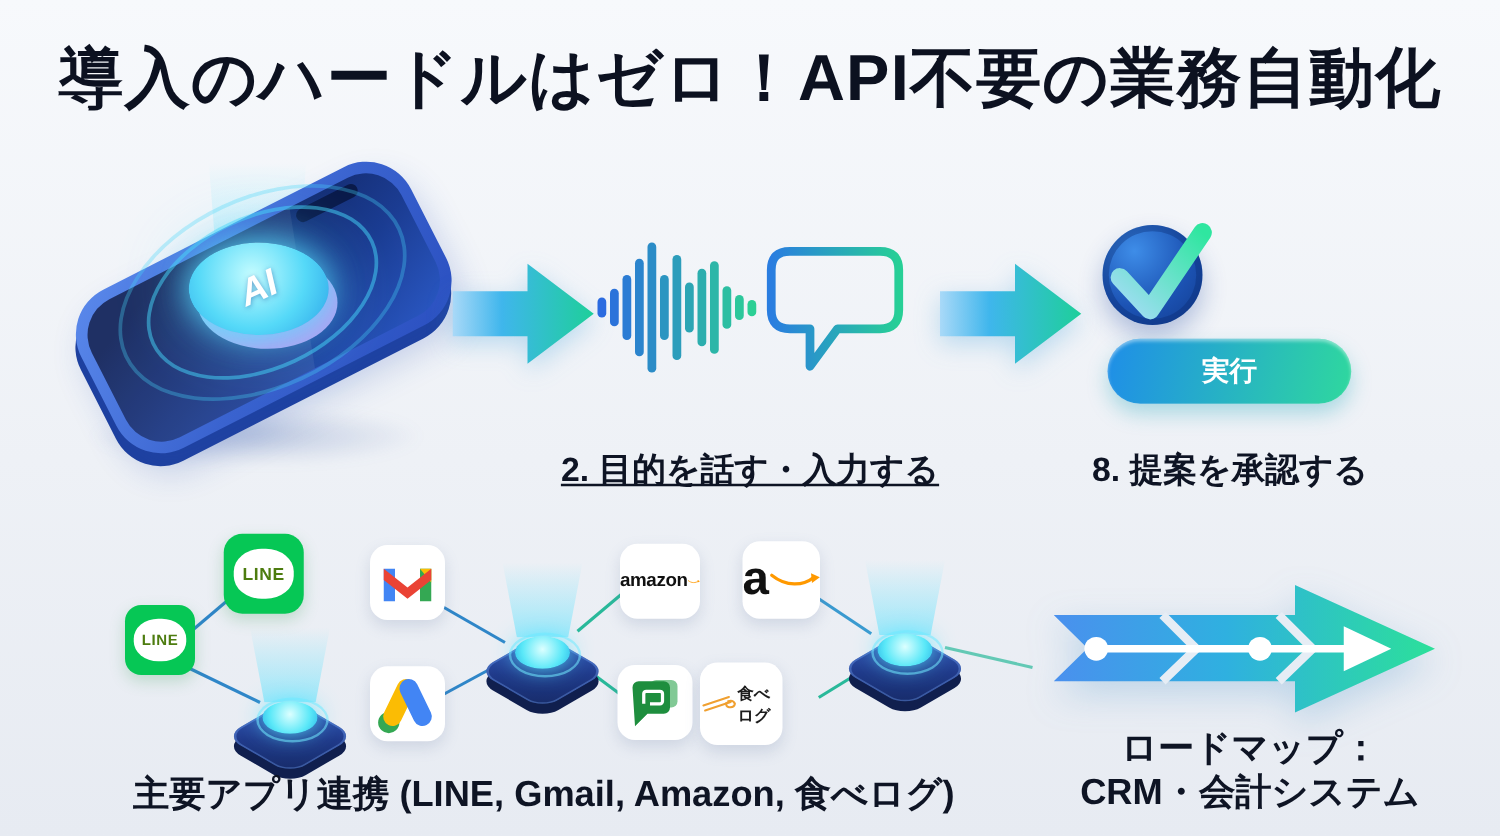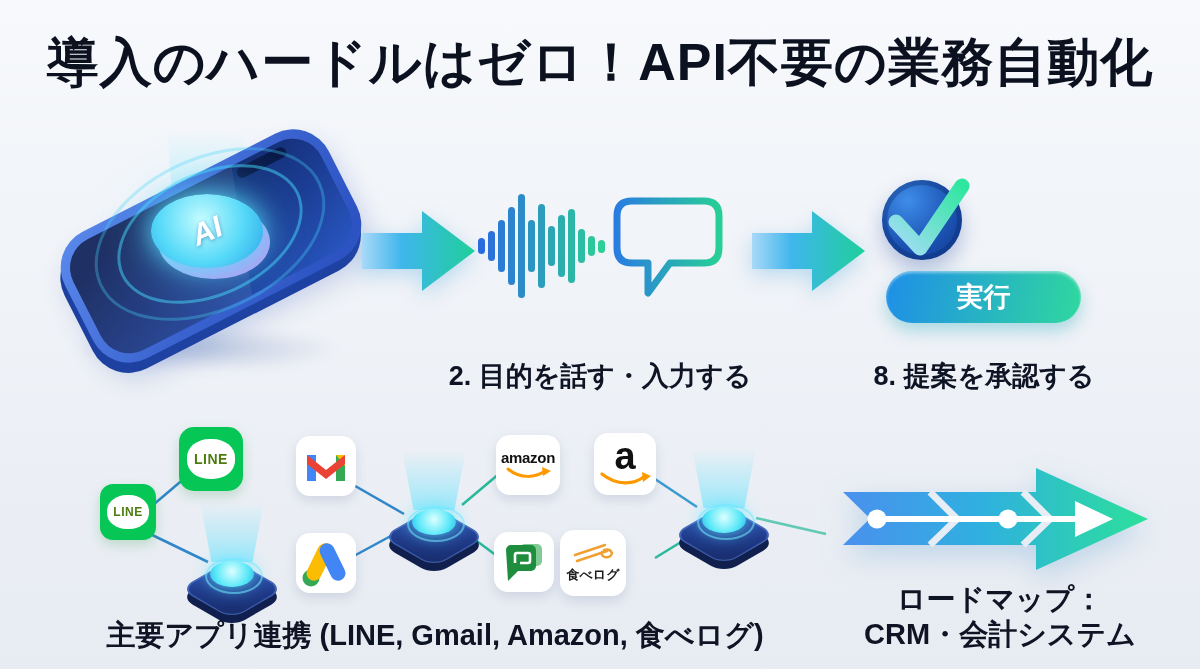--- a/index.html
+++ b/index.html
@@ -7,21 +7,21 @@
     position:relative;width:1200px;height:669px;overflow:hidden;
     background:linear-gradient(180deg,#f7f9fc 0%,#eef1f6 55%,#e7ebf2 100%);
     font-family:"Liberation Sans","DejaVu Sans",sans-serif;color:#0c1120;
   }
   .title{
     position:absolute;left:0;top:28px;width:1200px;text-align:center;
     font-size:52px;font-weight:900;letter-spacing:1px;color:#0c1120;margin:0;
   }
   .step-label{position:absolute;top:358px;text-align:center;font-size:27px;font-weight:800;color:#0e1424;}
   #label1{left:55px;width:315px;}
-  #label2{left:425px;width:350px;}
+  #label2{left:425px;width:350px;text-decoration:underline;}
   #label3{left:828px;width:312px;}
 
   
   .phone-wrap{position:absolute;left:55px;top:130px;width:320px;height:245px;}
   .phone-ground{position:absolute;left:15px;top:196px;width:270px;height:46px;border-radius:50%;
     background:radial-gradient(ellipse at center,rgba(60,95,170,.28),rgba(60,95,170,0) 70%);filter:blur(5px);}
   .phone-beam{position:absolute;left:112px;top:0;width:78px;height:118px;
     background:linear-gradient(to top,rgba(110,230,255,.55),rgba(140,240,255,0));
     clip-path:polygon(12% 100%,88% 100%,100% 0,0 0);}
   .phone-shadow-layer{position:absolute;left:8px;top:45px;width:296px;height:142px;border-radius:40px;
@@ -59,26 +59,26 @@
 
   
   .check-circle{position:absolute;left:882px;top:180px;width:80px;height:80px;border-radius:50%;
     background:radial-gradient(circle at 32% 26%,#3e8de8 0%,#1c53b4 55%,#113a8c 100%);
     box-shadow:0 10px 20px rgba(30,70,160,.3), inset 0 0 0 5px rgba(10,40,110,.35);}
   .check-svg{position:absolute;left:874px;top:168px;}
   .pill{position:absolute;display:flex;align-items:center;justify-content:center;color:#fff;font-weight:800;
     box-shadow:0 8px 16px rgba(40,170,190,.35), inset 0 2px 3px rgba(255,255,255,.45);}
   .pill.small{left:980px;top:198px;width:97px;height:47px;border-radius:24px;font-size:24px;
     background:linear-gradient(100deg,#28a2dc 0%,#2fd89e 100%);}
-  .pill.large{left:886px;top:271px;width:195px;height:52px;border-radius:27px;font-size:27px;
+  .pill.large{left:886px;top:271px;width:195px;height:52px;border-radius:27px;font-size:22px;
     background:linear-gradient(100deg,#1f8ee8 0%,#2fd89e 100%);}
 
   
   .net-lines{position:absolute;left:0;top:0;pointer-events:none;}
-  .app-icon{position:absolute;background:#fff;border-radius:14px;display:flex;flex-direction:column;
+  .app-icon{position:absolute;background:#fff;border-radius:14px;display:flex;flex-direction:row;
     align-items:center;justify-content:center;box-shadow:0 5px 12px rgba(100,120,160,.20);}
   .line-icon{position:absolute;background:#06C755;display:flex;align-items:center;justify-content:center;
     box-shadow:0 5px 12px rgba(60,160,90,.25);}
   .line-bubble{position:relative;width:76%;height:62%;background:#fff;border-radius:46%;
     display:flex;align-items:center;justify-content:center;}
   .line-bubble::after{content:"";position:absolute;left:12%;bottom:-6px;width:0;height:0;
     border:8px solid transparent;border-top-color:#fff;transform:rotate(22deg);}
   .line-bubble span{color:#4d7c0f;font-weight:800;letter-spacing:.5px;}
   #line1{left:100px;top:484px;width:56px;height:56px;border-radius:13px;}
   #line1 .line-bubble span{font-size:12px;}

